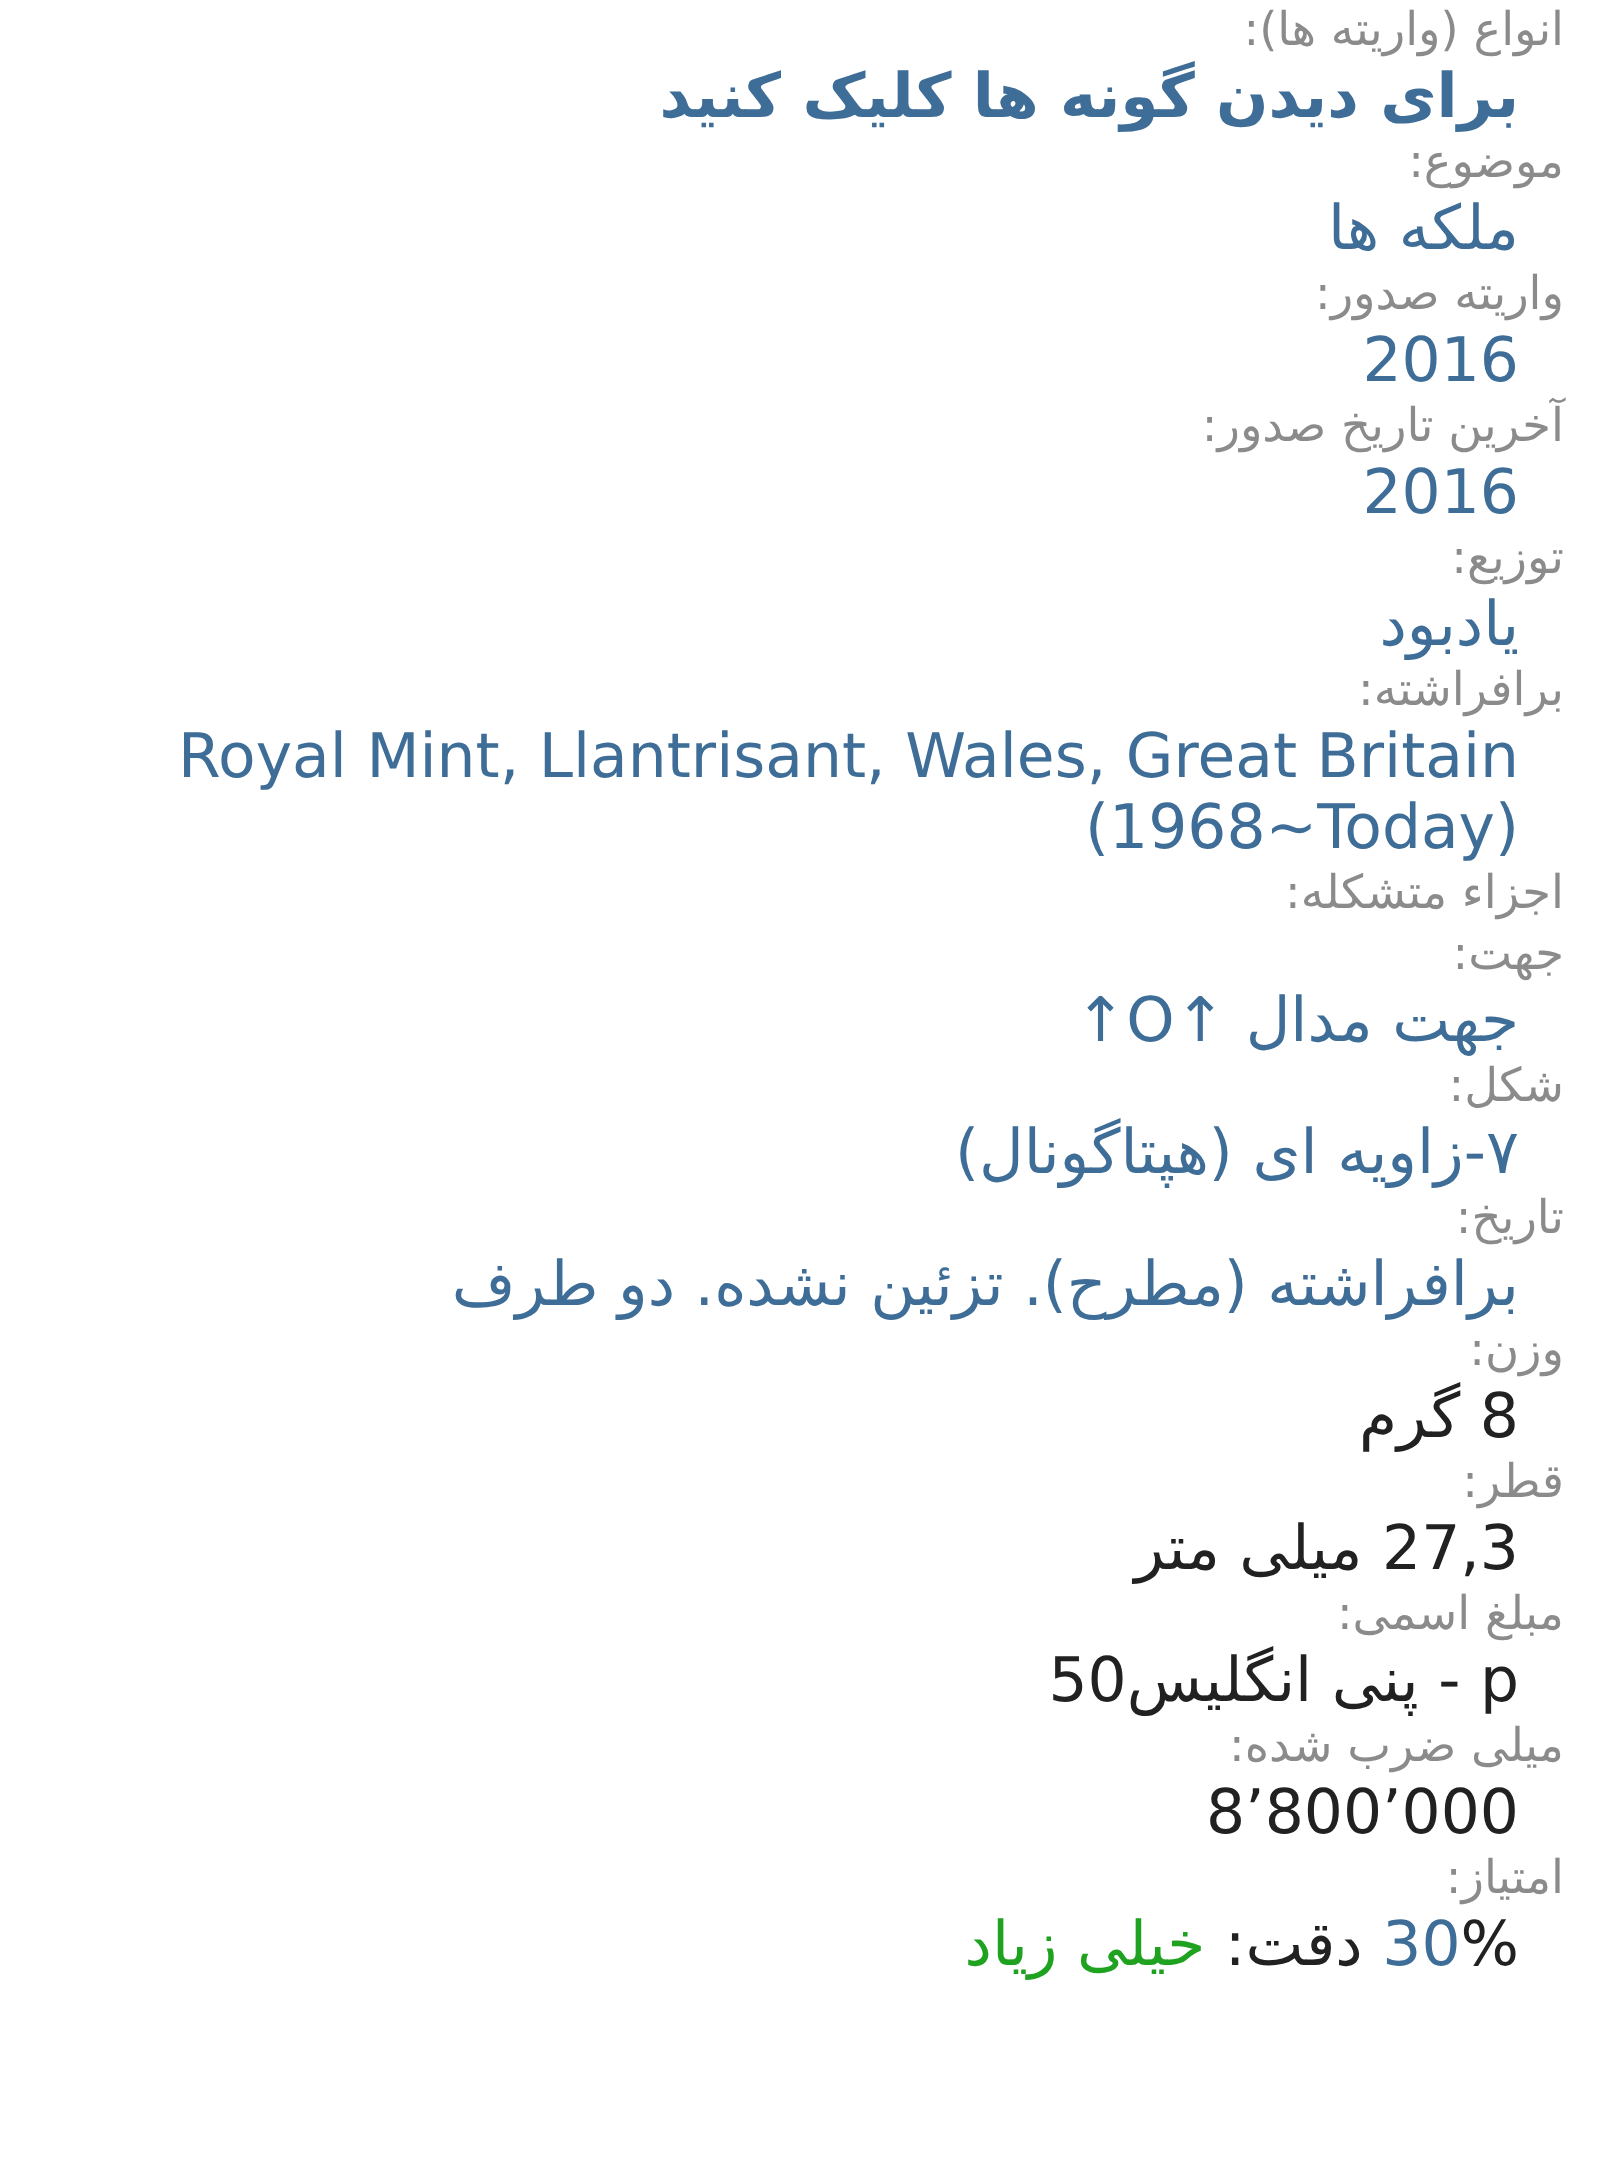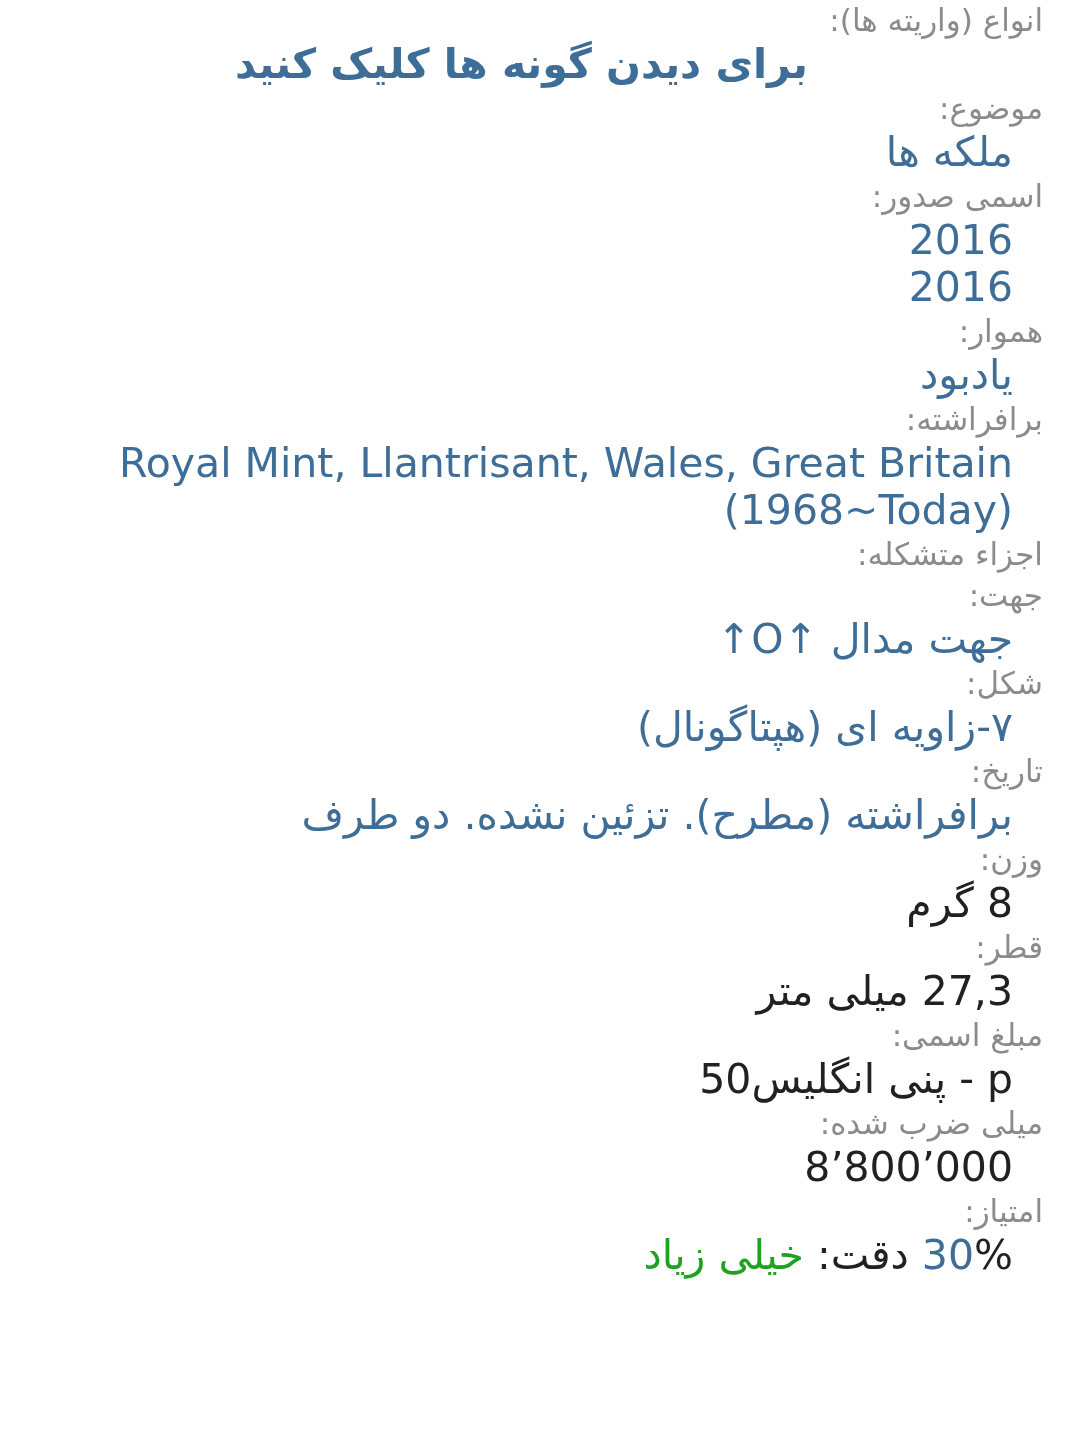--- a/index.html
+++ b/index.html
@@ -28,21 +28,21 @@
     text-align: right;
   }
   .value {
     font-size: 41px;
     line-height: 47px;
     color: #212121;
     text-align: right;
     margin-right: 30px;
   }
   .value.link { color: #3e6d97; cursor: pointer; }
-  .value.bold { font-weight: bold; text-align: center; }
+  .value.bold { font-weight: bold; }
   .value.ltr-num { direction: ltr; unicode-bidi: isolate; }
   .score-number { color: #3e6d97; }
   .score-plain { color: #212121; }
   .score-rating { color: #1fa21f; }
 </style>
 </head>
 <body>
 
 <div id="page">
   <main id="list">
@@ -50,30 +50,31 @@
     <div class="label">انواع (واریته ها):</div>
     <div class="value link bold">برای دیدن گونه ها کلیک کنید</div>
   </div>
 
   <div class="row">
     <div class="label">موضوع:</div>
     <div class="value link">ملکه ها</div>
   </div>
 
   <div class="row">
-    <div class="label">اسمی صدور:</div>
+    <div class="label">واریته صدور:</div>
     <div class="value link">2016</div>
   </div>
 
   <div class="row">
+    <div class="label">آخرین تاریخ صدور:</div>
     <div class="value link">2016</div>
   </div>
 
   <div class="row">
-    <div class="label">هموار:</div>
+    <div class="label">توزیع:</div>
     <div class="value link">یادبود</div>
   </div>
 
   <div class="row">
     <div class="label">برافراشته:</div>
     <div class="value link">Royal Mint, Llantrisant, Wales, Great Britain (1968~Today)</div>
   </div>
 
   <div class="row">
     <div class="label">اجزاء متشکله:</div>

